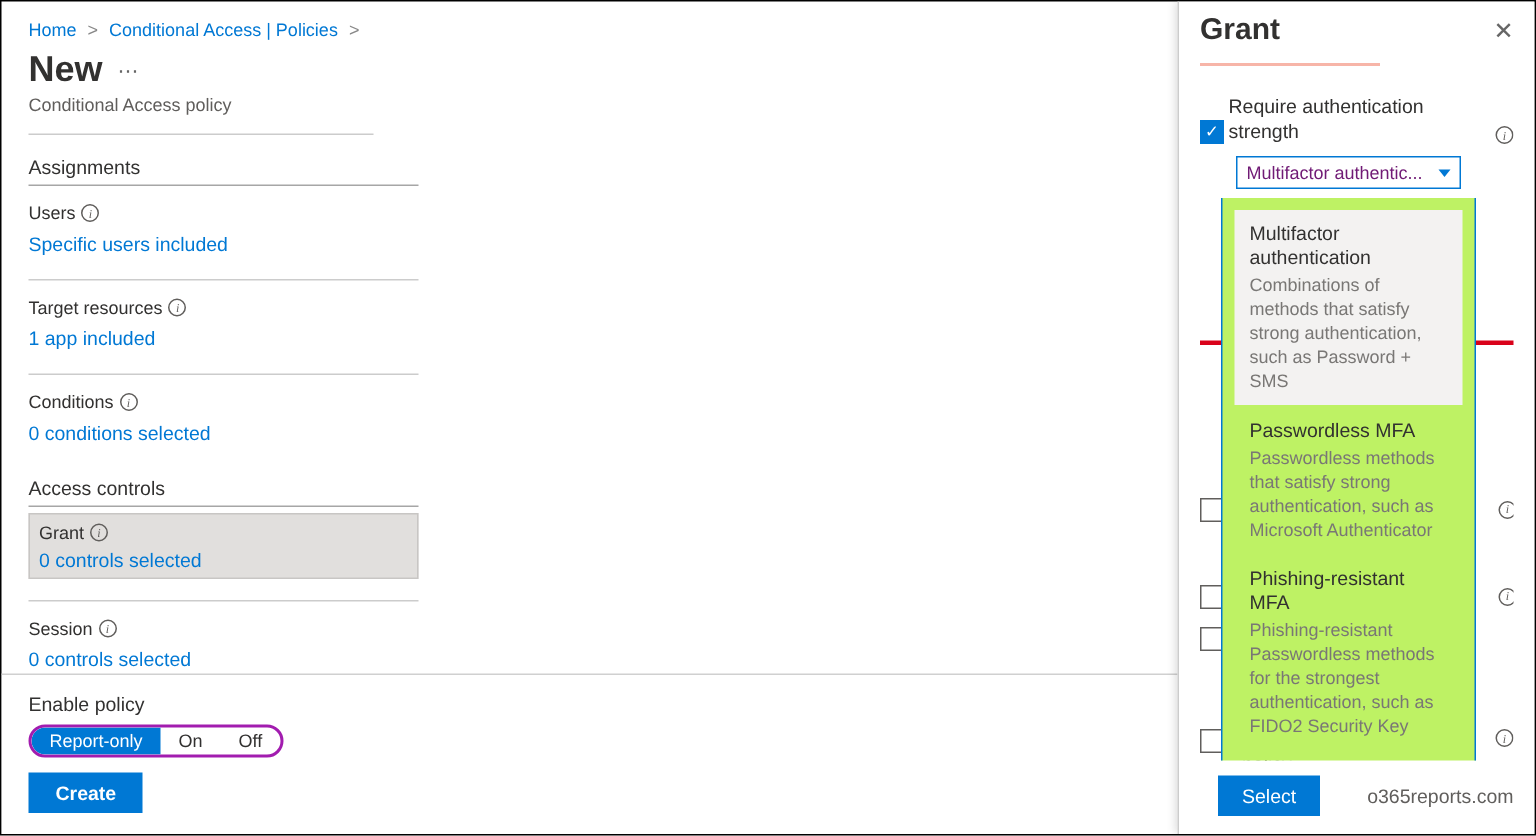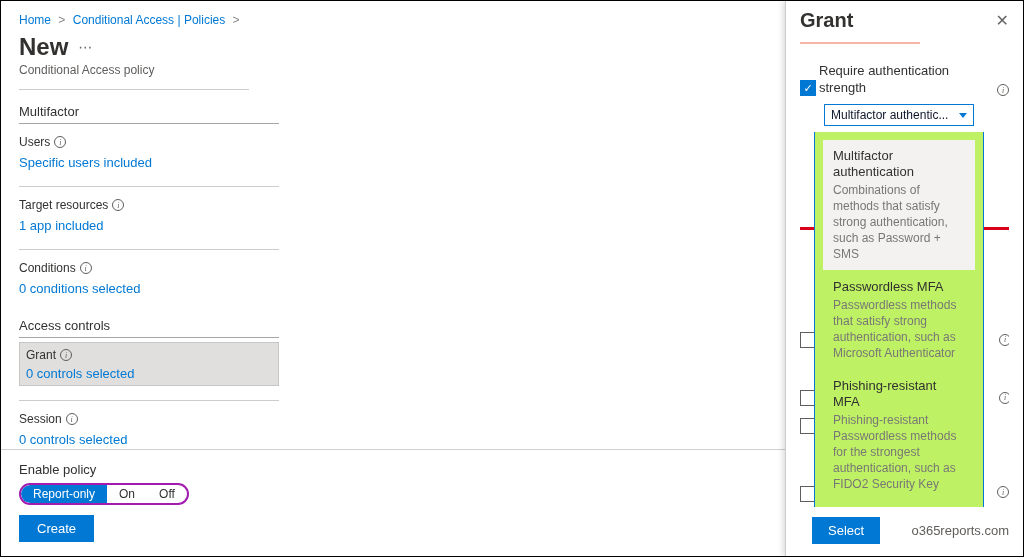--- a/index.html
+++ b/index.html
@@ -23,41 +23,41 @@
   .info { display: inline-flex; width: 12px; height: 12px; border: 1px solid #605e5c; border-radius: 50%; font-size: 8px; align-items: center; justify-content: center; color: #605e5c; }
   .info::before { content: "i"; font-style: italic; font-family: serif; }
 
   .grant-selected { background: #e1dfdd; border: 1px solid #c8c6c4; padding: 4px 6px; margin-top: 4px; }
 
   .bottom-bar { position: absolute; left: 0; bottom: 0; width: 785px; border-top: 1px solid #d0d0d0; padding: 12px 18px 14px 18px; background: #fff; }
   .enable-label { font-size: 13px; margin-bottom: 6px; }
   .pill { display: inline-flex; border: 2px solid #a21caf; border-radius: 12px; overflow: hidden; height: 22px; align-items: stretch; font-size: 12px; }
   .pill span { display: inline-flex; align-items: center; justify-content: center; padding: 0 12px; cursor: pointer; }
   .pill .active { background: #0078d4; color: #fff; border-radius: 12px 0 0 12px; }
-  .create-btn { display: block; margin-top: 10px; background: #0078d4; color: #fff; border: none; padding: 6px 18px; font-size: 13px; cursor: pointer; }
+  .create-btn { display: block; margin-top: 10px; background: #0078d4; color: #fff; border: none; padding: 6px 18px; font-size: 13px; cursor: pointer; font-weight: bold; }
 
   
   .panel { position: absolute; right: 0; top: 0; width: 238px; height: 100%; border-left: 1px solid #ccc; box-shadow: -2px 0 6px rgba(0,0,0,0.15); background: #fff; padding: 8px 14px 0 14px; display: flex; flex-direction: column; }
   .panel-header { display: flex; justify-content: space-between; align-items: center; font-size: 20px; font-weight: 600; margin-bottom: 4px; }
   .close-x { font-size: 16px; cursor: pointer; color: #666; font-weight: 300; }
   .panel-body { flex: 1; overflow: hidden; position: relative; }
 
   .accent-line { height: 2px; width: 120px; background: #f7b5a8; margin: 6px 0 14px 0; }
 
   .highlight-box { position: absolute; border: 3px solid #d9021a; pointer-events: none; }
 
   .chk-row { display: flex; align-items: flex-end; gap: 3px; margin-top: 4px; }
   .chk { width: 16px; height: 16px; border: 1px solid #605e5c; background: #fff; display: inline-flex; align-items: center; justify-content: center; flex-shrink: 0; cursor: pointer; margin-top: 2px; }
   .chk.checked { background: #0078d4; border-color: #0078d4; color: #fff; }
   .chk.checked::after { content: "✓"; font-size: 11px; line-height: 1; }
   .chk-label { font-size: 13px; line-height: 17px; flex: 1; }
   .info-right { margin-left: auto; margin-top: 2px; }
 
   .dd { margin: 8px 0 10px 24px; width: 150px; }
-  .dd-closed { border: 1px solid #0078d4; padding: 3px 6px; font-size: 12px; color: #0f172a; display: flex; justify-content: space-between; align-items: center; cursor: pointer; }
+  .dd-closed { border: 1px solid #0078d4; padding: 3px 6px; font-size: 12px; color: #701a75; display: flex; justify-content: space-between; align-items: center; cursor: pointer; }
   .chev { width: 0; height: 0; border-left: 4px solid transparent; border-right: 4px solid transparent; border-top: 5px solid #0078d4; }
 
   .dd-open { border: 1px solid #0078d4; border-top: none; background: #bef264; position: relative; z-index: 5; padding: 8px; }
   .opt { padding: 8px 10px; font-size: 12px; line-height: 16px; }
   .opt + .opt { border-top: 1px dashed transparent; }
   .opt .opt-title { font-size: 13px; color: #323130; margin-bottom: 2px; }
   .opt .opt-desc { color: #797775; font-size: 12px; }
   .opt.hover { background: #f3f2f1; }
 
   .panel-footer { padding: 10px 0 12px 12px; display: flex; justify-content: space-between; align-items: center; }
@@ -77,21 +77,21 @@
     <span class="sep">&gt;</span>
   </div>
   <div class="title-row">
     <h1 class="title">New</h1>
     <span class="more-dots">⋯</span>
   </div>
   <div class="subtitle">Conditional Access policy</div>
   <div class="hr-top"></div>
 
   <div class="section">
-    <div class="section-heading">Multifactor</div>
+    <div class="section-heading">Assignments</div>
     <div class="item">
       <span class="item-label">
           <span>Users</span>
           <span class="info"></span>
         </span>
       <a class="item-value">Specific users included</a>
     </div>
     <div class="section-heading light" style="margin-top:12px;border-color:#ccc;"></div>
     <div class="item">
       <span class="item-label">

